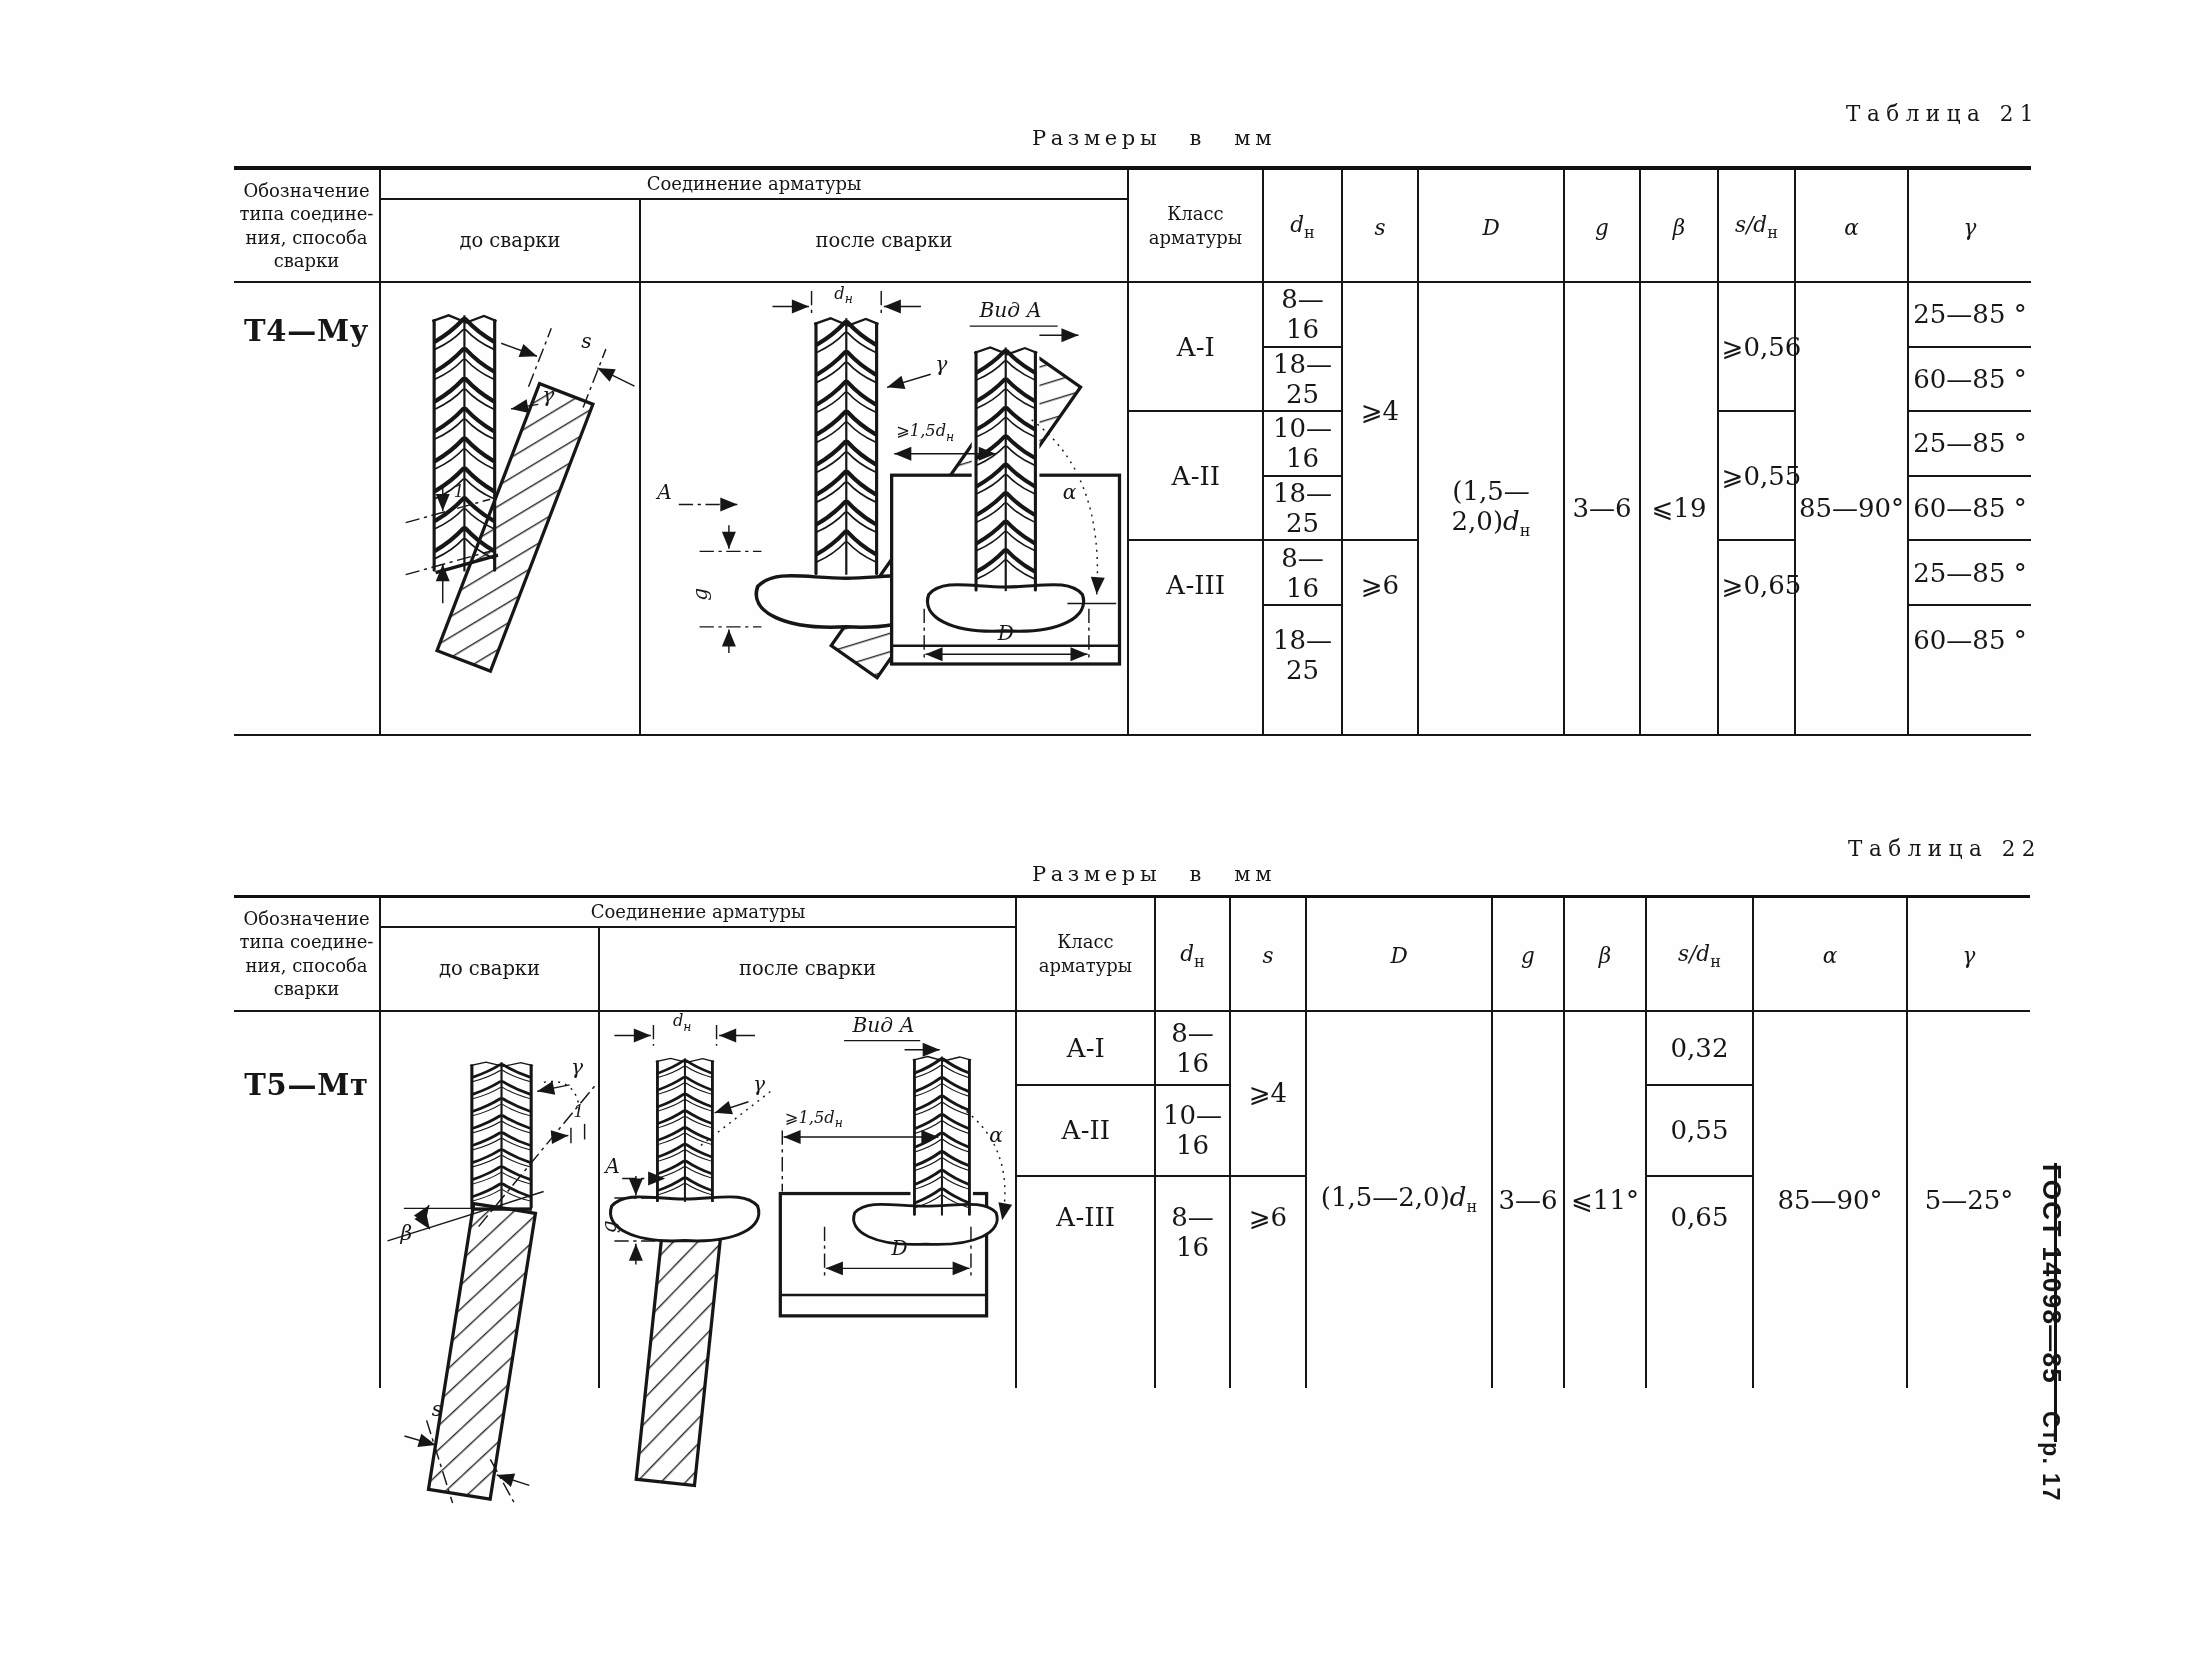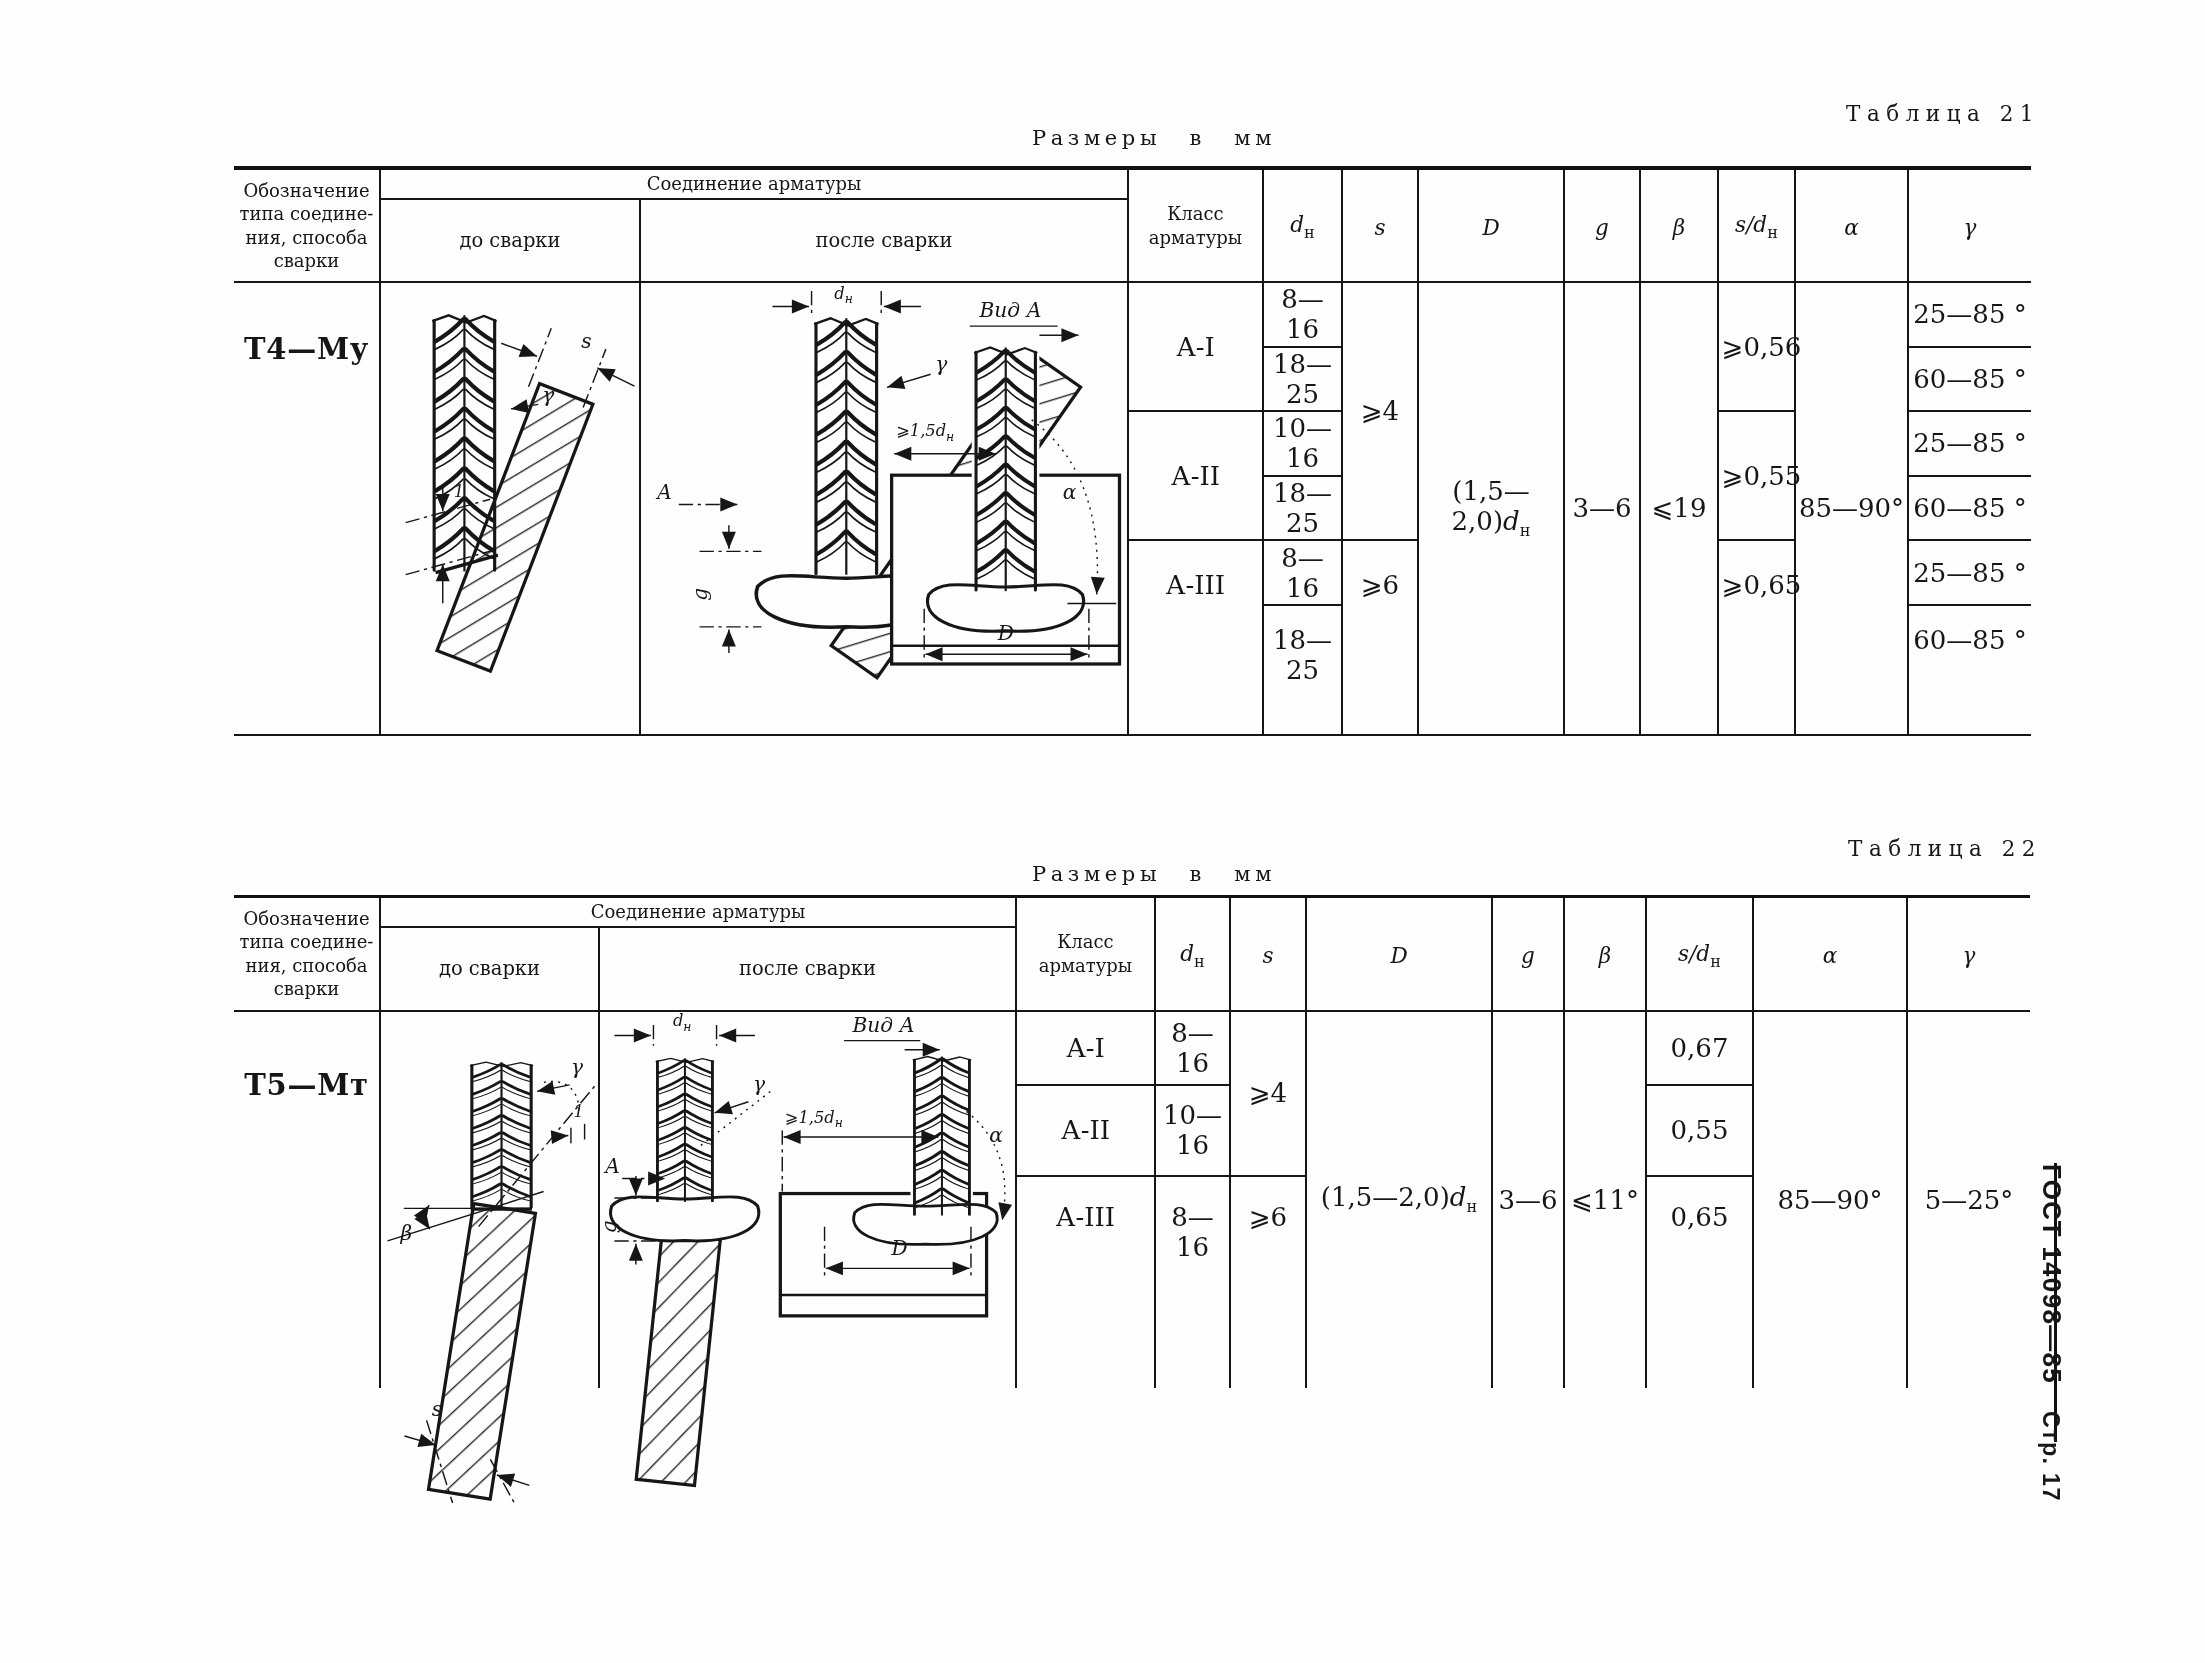--- a/index.html
+++ b/index.html
@@ -11,21 +11,21 @@
   table.t21{left:234px;top:166px;width:1796px;border-top:4.6px solid #111;border-bottom:2.6px solid #111;}
   table.t22{left:234px;top:895px;width:1796px;border-top:3.9px solid #111;}
   .gt td{border:2px solid #161616;text-align:center;vertical-align:middle;padding:1.3px 2.6px;
          font-size:26px;overflow:visible;}
   .gt td.hd{font-size:18px;line-height:1.3;}
   .gt td.pl{white-space:pre-line;}
   .gt td.nl{border-left:none;} .gt td.nr{border-right:none;}
   .gt td.nb{border-bottom:none;}
   .gt td.draw{position:relative;padding:0;vertical-align:top;}
   .gt td.desig{vertical-align:top;font-weight:bold;font-size:29px;letter-spacing:0.7px;}
-  .t21 td.desig{padding-top:49px;} .t22 td.desig{padding-top:56px;}
+  .t21 td.desig{padding-top:31px;} .t22 td.desig{padding-top:56px;}
   .gt td.vt{vertical-align:top;padding-top:29px;}
   .gt td.vt2{vertical-align:top;padding-top:19.5px;}
   .gt td.vt3{vertical-align:top;padding-top:25px;}
   .sym{font-style:italic;font-size:21.5px;}
   .gt sub{font-size:0.62em;}
   .svg-abs{position:absolute;left:0;top:0;overflow:visible;}
   .ln2{stroke:#161616;fill:none;stroke-width:2.2;}
   .thk{stroke:#161616;fill:none;stroke-width:5;}
   .dd{stroke-dasharray:22 7 5 7;}
   .dot{stroke-dasharray:3 8;}
@@ -407,21 +407,21 @@
             <text class="lbl" x="448" y="374">D</text>
           </g>
         </svg>
       </td>
       <td>А-I</td>
       <td>8—16</td>
       <td rowspan="2">⩾4</td>
       <td class="nb" rowspan="3"><span>(1,5—2,0)</span><i class="sym" style="font-size:26px">d</i><sub>н</sub></td>
       <td class="nb" rowspan="3">3—6</td>
       <td class="nb" rowspan="3">⩽11°</td>
-      <td>0,67</td>
+      <td>0,32</td>
       <td class="nb" rowspan="3">85—90°</td>
       <td class="nr nb" rowspan="3">5—25°</td>
     </tr>
     <tr style="height:91px">
       <td>А-II</td>
       <td>10—16</td>
       <td>0,55</td>
     </tr>
     <tr style="height:212px">
       <td class="nb vt3">А-III</td>

